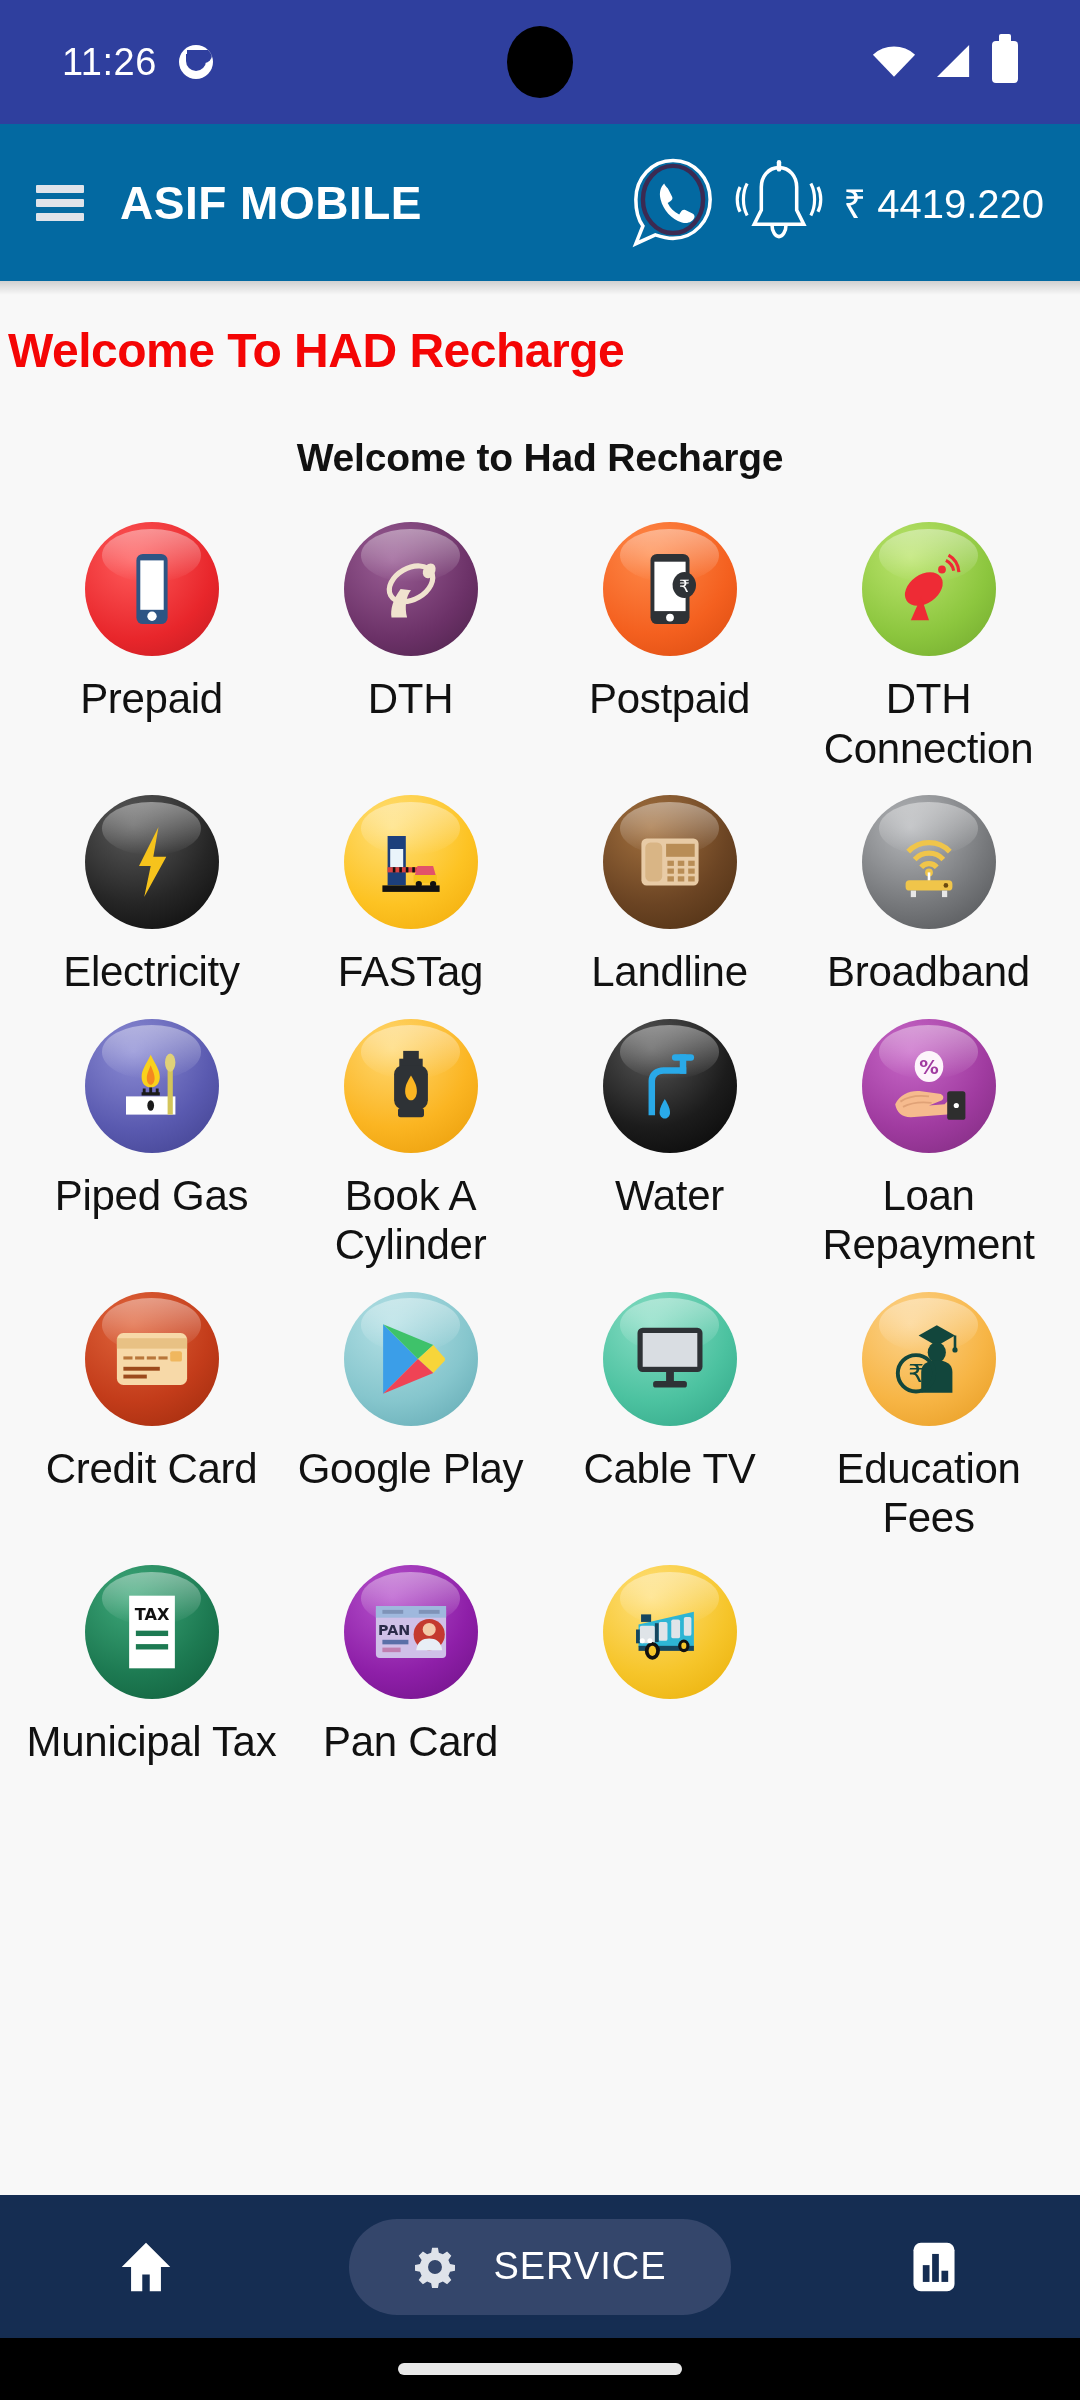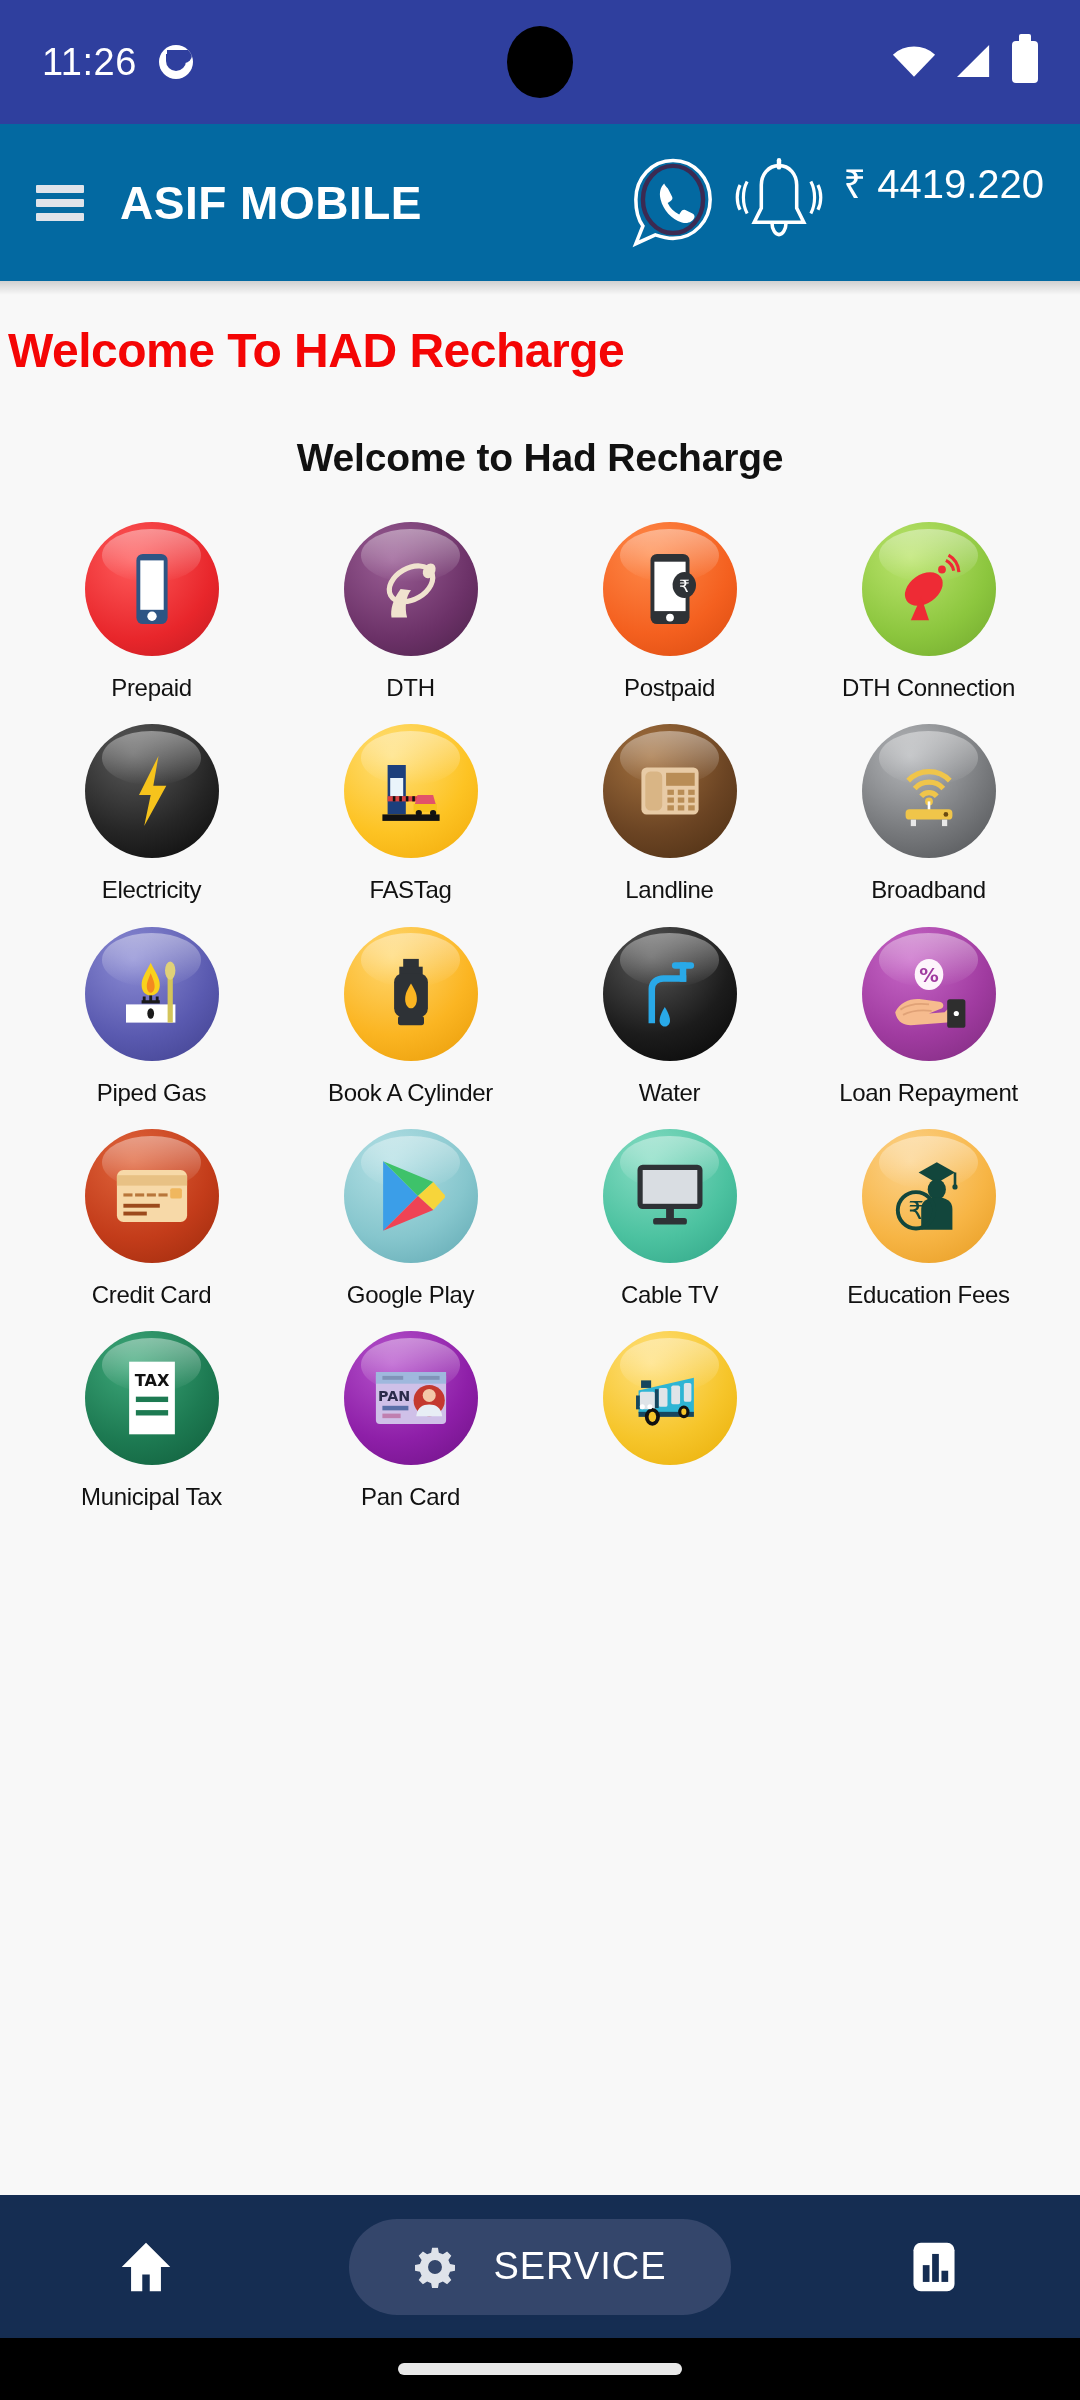--- a/index.html
+++ b/index.html
@@ -6,21 +6,21 @@
   html,body { width:1080px; height:2400px; overflow:hidden; }
   body {
     font-family: "Liberation Sans", sans-serif;
     background:#f7f7f7;
   }
   #phone { position:relative; width:1080px; height:2400px; display:flex; flex-direction:column; }
 
   
   .statusbar {
     height:124px; background:#2f3f9e; flex:0 0 124px;
-    display:flex; align-items:center; padding:0 42px; position:relative;
+    display:flex; align-items:center; padding:0 62px; position:relative;
   }
   .st-time { color:#fff; font-size:38px; letter-spacing:.5px; }
   .st-appicon {
     width:34px; height:34px; border-radius:50%; background:#fff; margin-left:22px;
     position:relative; overflow:hidden;
   }
   .st-appicon::after{
     content:""; position:absolute; left:7px; top:9px; width:20px; height:17px;
     background:#2f3f9e;
     border-radius:0 0 10px 10px;
@@ -40,21 +40,21 @@
   .appbar {
     height:157px; flex:0 0 157px; background:#0369a1;
     display:flex; align-items:center; padding:0 36px; position:relative;
   }
   .hamburger { width:48px; height:36px; display:flex; flex-direction:column; justify-content:space-between; cursor:pointer; }
   .hamburger span { display:block; height:8px; background:#dfe3ea; border-radius:1px; }
   .app-title {
     color:#fff; font-size:46px; font-weight:bold; margin-left:36px;
     letter-spacing:.5px; white-space:nowrap;
   }
-  .appbar-right { margin-left:auto; display:flex; align-items:flex-start; gap:10px; }
+  .appbar-right { margin-left:auto; display:flex; align-items:center; gap:10px; }
   .ic-whatsapp { width:92px; height:96px; }
   .ic-bell { width:100px; height:92px; }
   .balance { color:#fff; font-size:40px; white-space:nowrap; margin-left:4px; }
 
   
   .content {
     flex:1 1 auto; background:#f8f8f8; overflow:hidden; position:relative;
     display:flex; flex-direction:column;
   }
   .content::before{
@@ -80,21 +80,21 @@
     display:flex; align-items:center; justify-content:center; overflow:hidden;
     flex:0 0 134px;
   }
   .tile-icon::after{
     content:""; position:absolute; left:13%; top:5%; width:74%; height:40%;
     border-radius:50%; background:linear-gradient(to bottom, rgba(255,255,255,.42), rgba(255,255,255,0));
     pointer-events:none;
   }
   .tile-icon svg { width:78px; height:78px; position:relative; z-index:1; }
   .tile-label {
-    margin-top:18px; font-size:24px; color:#111; text-align:center;
+    margin-top:18px; font-size:42px; color:#111; text-align:center;
     line-height:1.18; max-width:250px; letter-spacing:-.3px;
   }
 
   
   .bottomnav {
     flex:0 0 143px; background:#152d52; display:flex; align-items:center;
     justify-content:space-between; padding:0 118px;
   }
   .nav-btn { display:flex; align-items:center; justify-content:center; cursor:pointer; }
   .nav-icon { width:56px; height:56px; }

